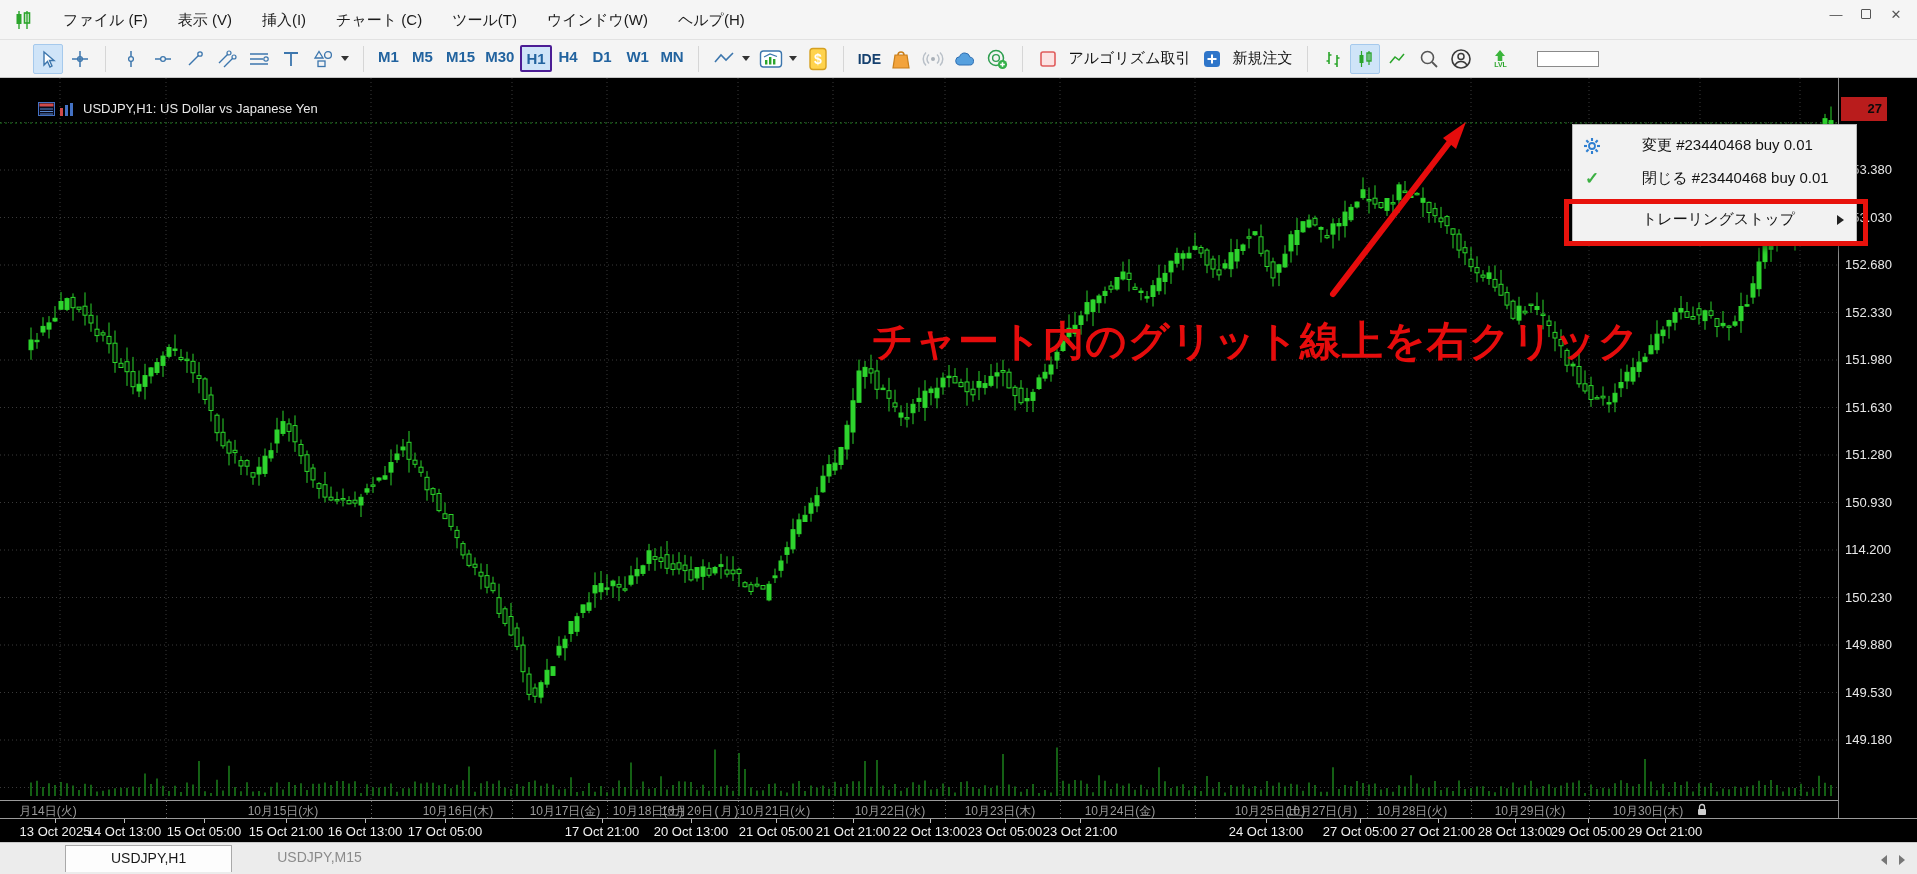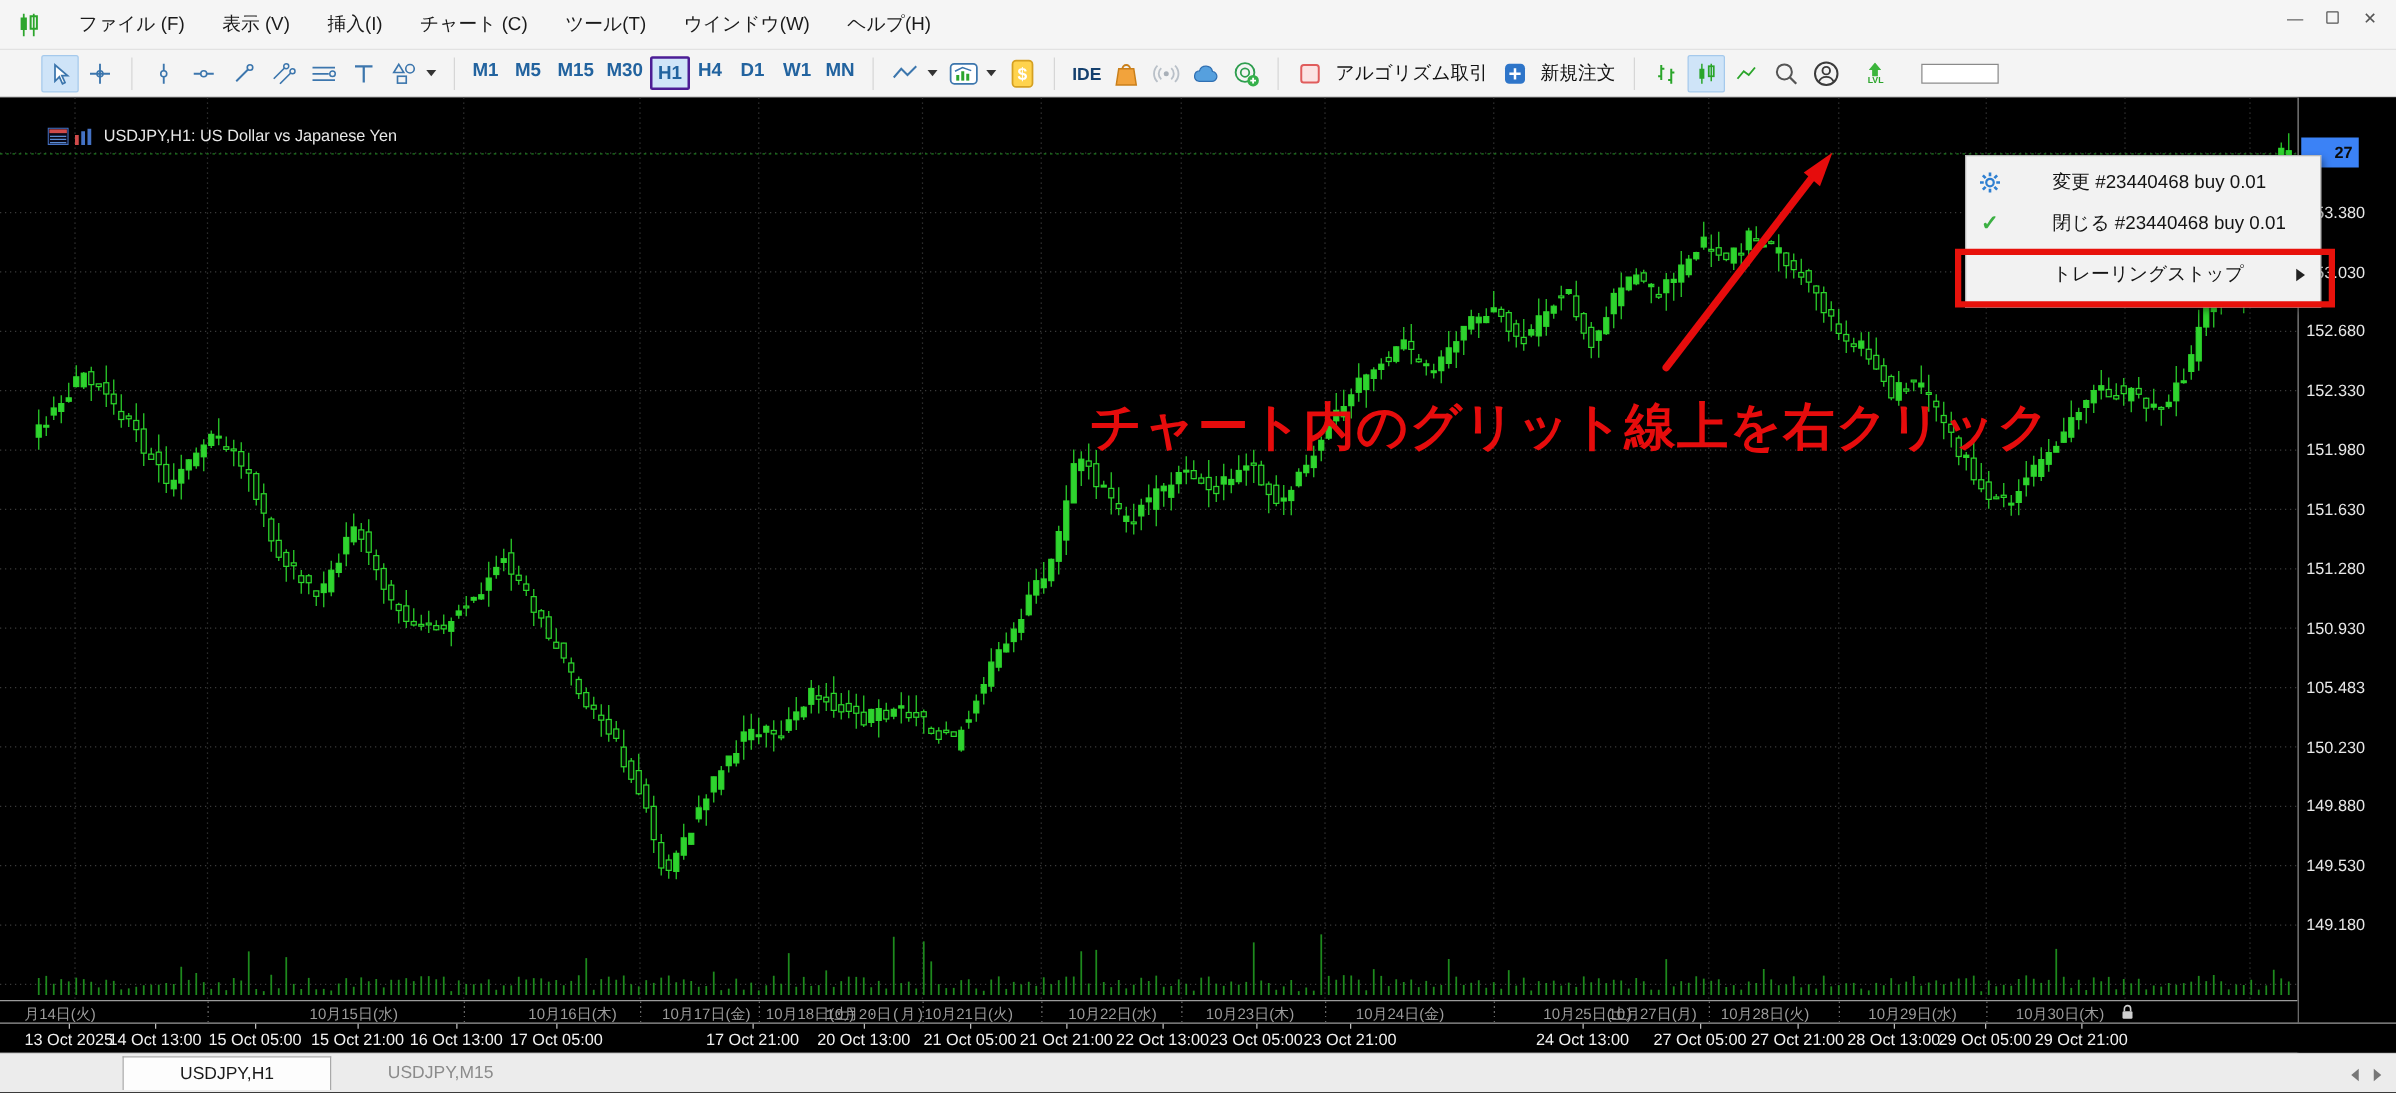--- a/index.html
+++ b/index.html
@@ -40,21 +40,21 @@
   
   #chart-region { position:absolute; left:0; top:78px; width:1917px; height:764px; background:#000; }
   #chart-svg { position:absolute; left:0; top:0; }
   #chart-title { position:absolute; left:38px; top:23px; display:flex; align-items:center; z-index:3; }
   #chart-title span { color:#e8e8e8; font-size:13px; margin-left:8px; white-space:nowrap; }
 
   
   #price-axis { position:absolute; left:1838px; top:0; width:79px; height:764px;
     border-left:1px solid #8a8a8a; background:#000; z-index:2; }
   .price-label { position:absolute; left:6px; color:#e8e8e8; font-size:13px; white-space:nowrap; }
-  #cur-price-tag { position:absolute; left:2px; top:32px; width:46px; height:24px; background:#3b82f6;
+  #cur-price-tag { position:absolute; left:2px; top:19px; width:46px; height:24px; background:#b91c1c;
     color:#0b0b0b; font-size:13px; font-weight:700; text-align:right; padding:4px 5px 0 0; z-index:4; }
 
   
   #annotation-text { position:absolute; left:872px; top:236px; font-size:41px; font-weight:700;
     color:#e60c0c; letter-spacing:1px; white-space:nowrap; z-index:5; }
 
   
   #ctx-menu { position:absolute; left:1572px; top:46px; width:285px; height:122px;
     background:#f2f2f2; border:1px solid #b9b9b9; box-shadow:2px 3px 6px rgba(0,0,0,.45);
     z-index:10; padding-top:4px; }
@@ -78,21 +78,21 @@
 
   
   #date-row { position:absolute; left:0; top:740px; width:1917px; height:24px; background:#000;
     border-top:1px solid #9b9b9b; z-index:2; }
   .time-label { position:absolute; top:5px; transform:translateX(-50%); color:#f0f0f0;
     font-size:13px; white-space:nowrap; }
   .time-tick { position:absolute; top:0; width:1px; height:4px; background:#bdbdbd; }
 
   
   #tabbar { position:absolute; left:0; top:842px; width:1917px; height:32px; background:#ececec;
-    border-top:1px solid #c9c9c9; display:flex; align-items:flex-start; padding-left:98px; }
+    border-top:1px solid #c9c9c9; display:flex; align-items:flex-start; padding-left:65px; }
   .tab { height:27px; line-height:25px; padding:0 45px; font-size:14px; color:#8b8b8b;
     background:transparent; margin-top:2px; }
   .tab.active { background:#fdfdfd; border:1px solid #a9a9a9; border-bottom:none; color:#1a1a1a; }
   #tab-nav { position:absolute; right:12px; top:12px; display:flex; gap:12px; }
   .nav-left { width:0; height:0; border-top:5px solid transparent; border-bottom:5px solid transparent;
     border-right:6px solid #777; }
   .nav-right { width:0; height:0; border-top:5px solid transparent; border-bottom:5px solid transparent;
     border-left:6px solid #777; }
 </style>
 </head>
@@ -1255,21 +1255,21 @@
     <div id="price-axis">
       <div id="price-labels">
           <div class="price-label" style="top: 84px;">153.380</div>
           <div class="price-label" style="top: 131.5px;">153.030</div>
           <div class="price-label" style="top: 179px;">152.680</div>
           <div class="price-label" style="top: 226.5px;">152.330</div>
           <div class="price-label" style="top: 274px;">151.980</div>
           <div class="price-label" style="top: 321.5px;">151.630</div>
           <div class="price-label" style="top: 369px;">151.280</div>
           <div class="price-label" style="top: 416.5px;">150.930</div>
-          <div class="price-label" style="top: 464px;">105.483</div>
+          <div class="price-label" style="top: 464px;">114.200</div>
           <div class="price-label" style="top: 511.5px;">150.230</div>
           <div class="price-label" style="top: 559px;">149.880</div>
           <div class="price-label" style="top: 606.5px;">149.530</div>
           <div class="price-label" style="top: 654px;">149.180</div>
         </div>
       <div id="cur-price-tag">27</div>
     </div>
 
     <div id="ctx-menu">
         <div class="ctx-row">

